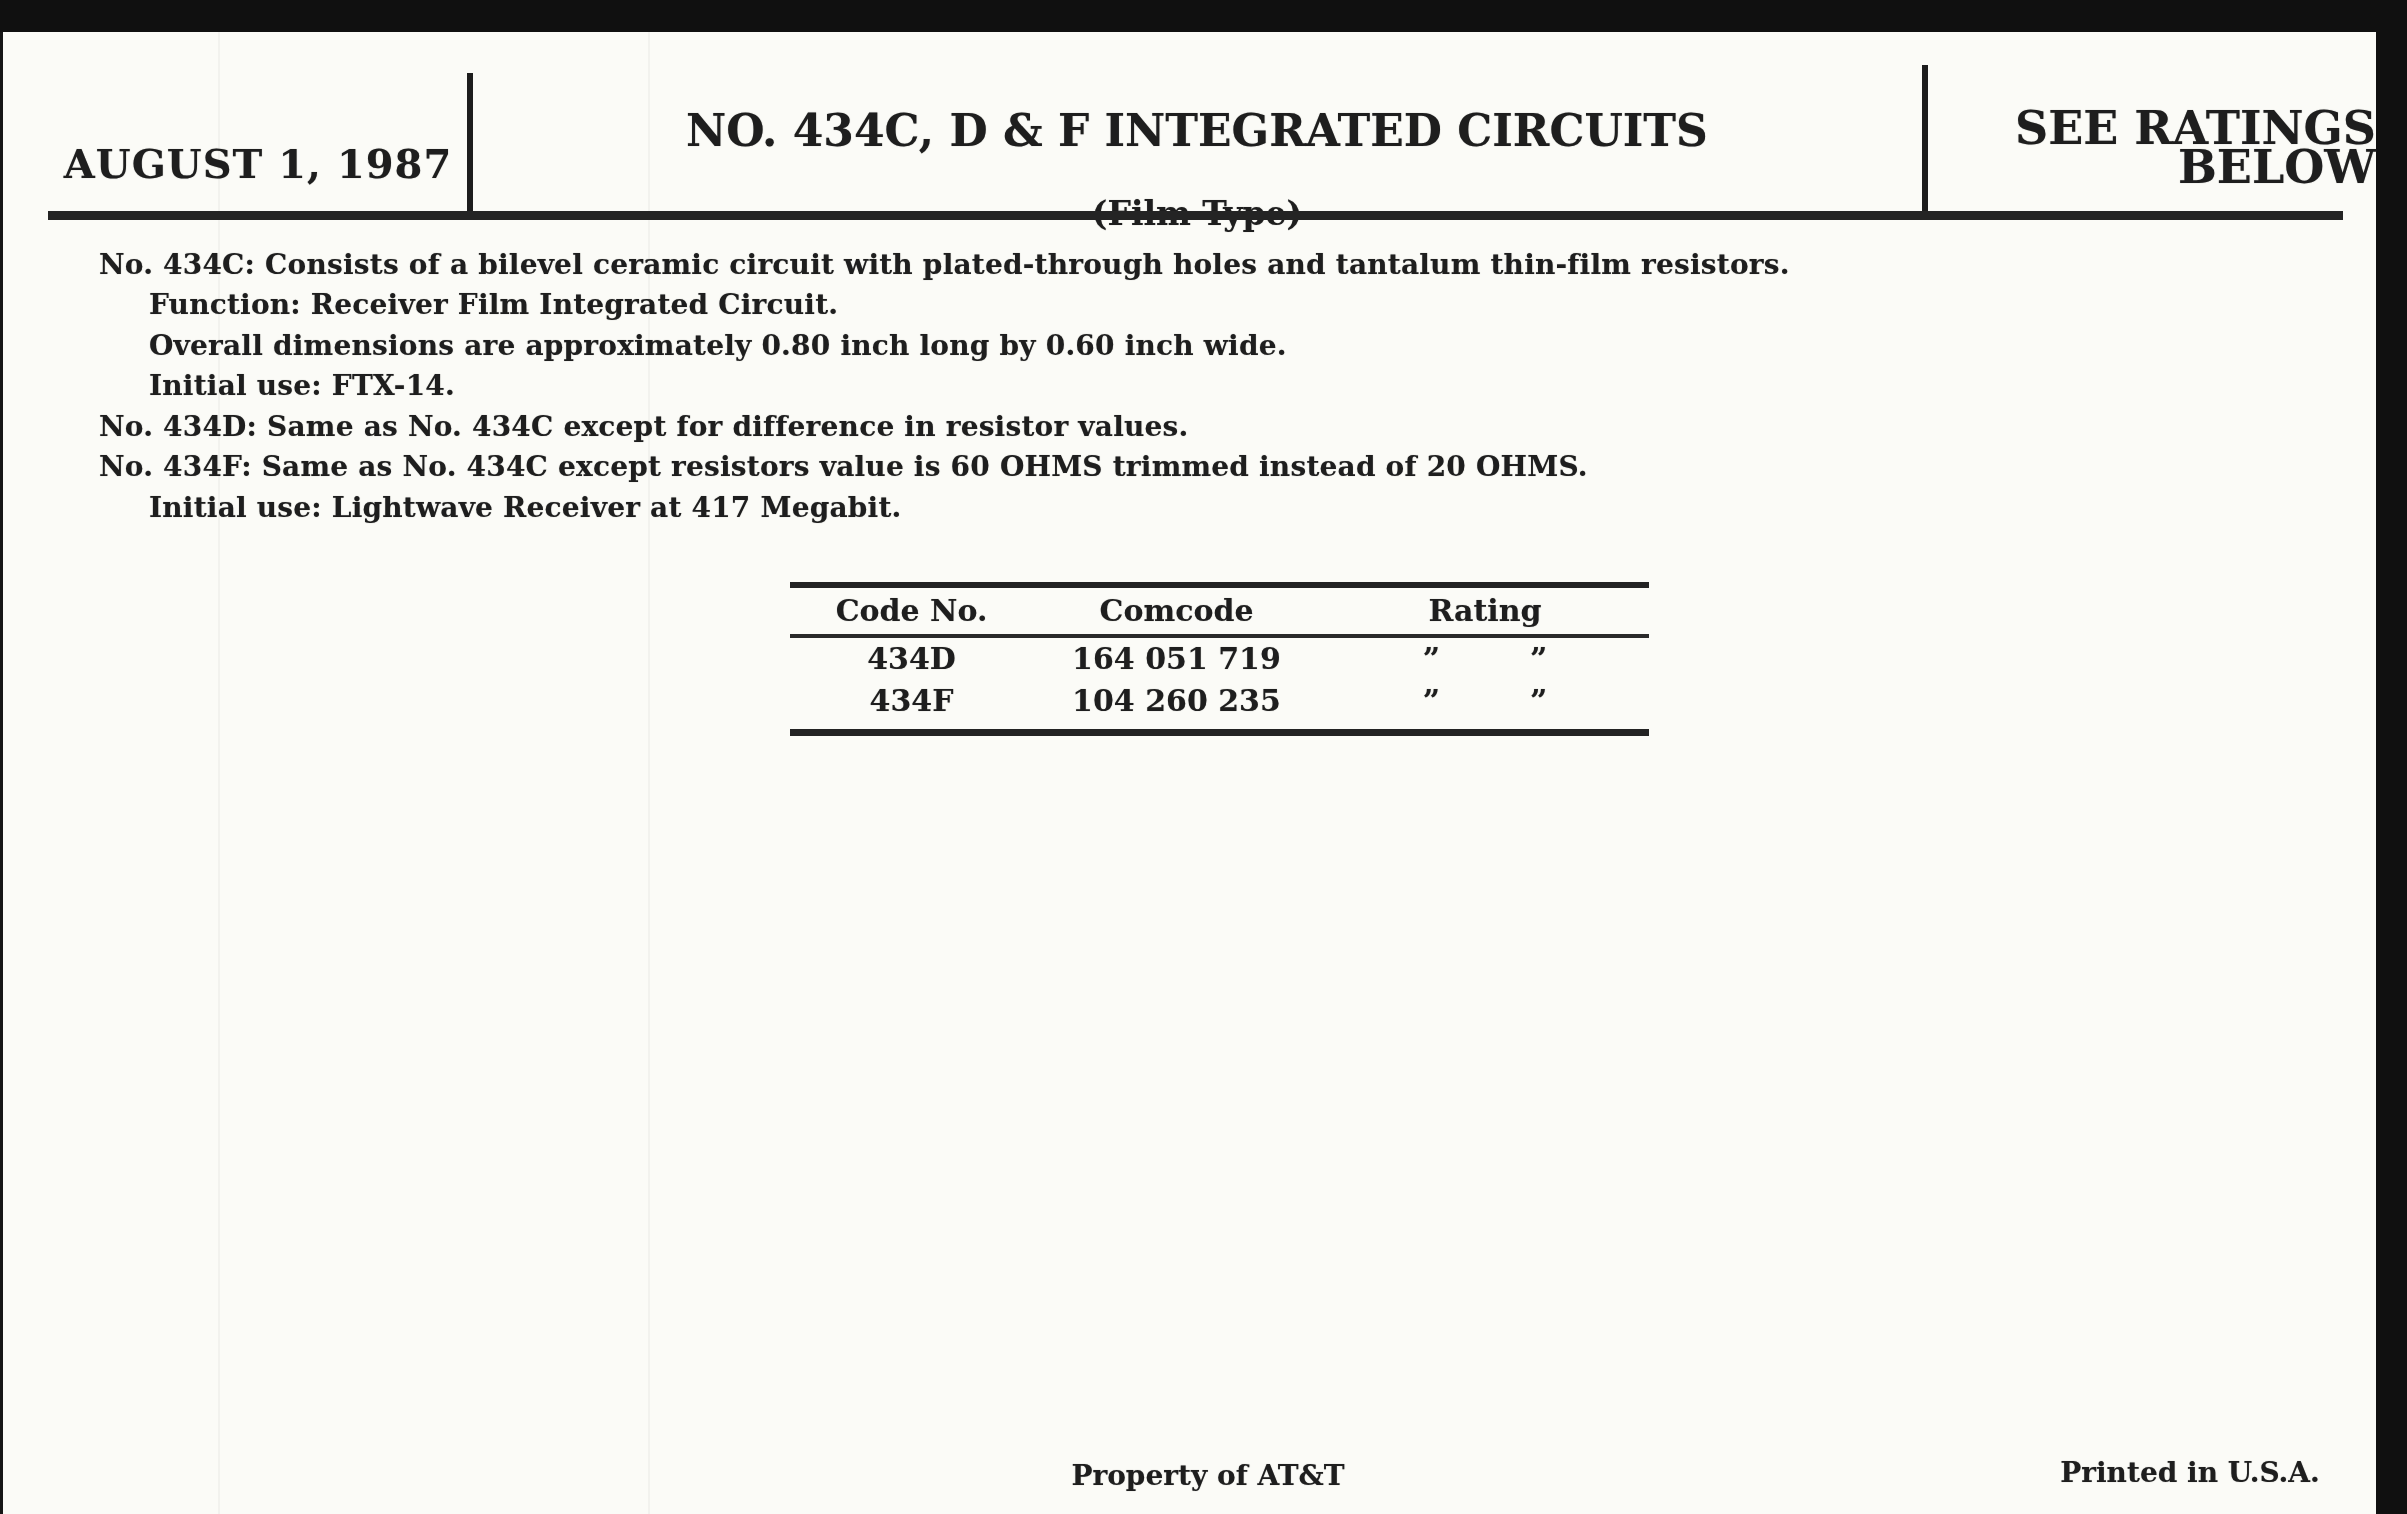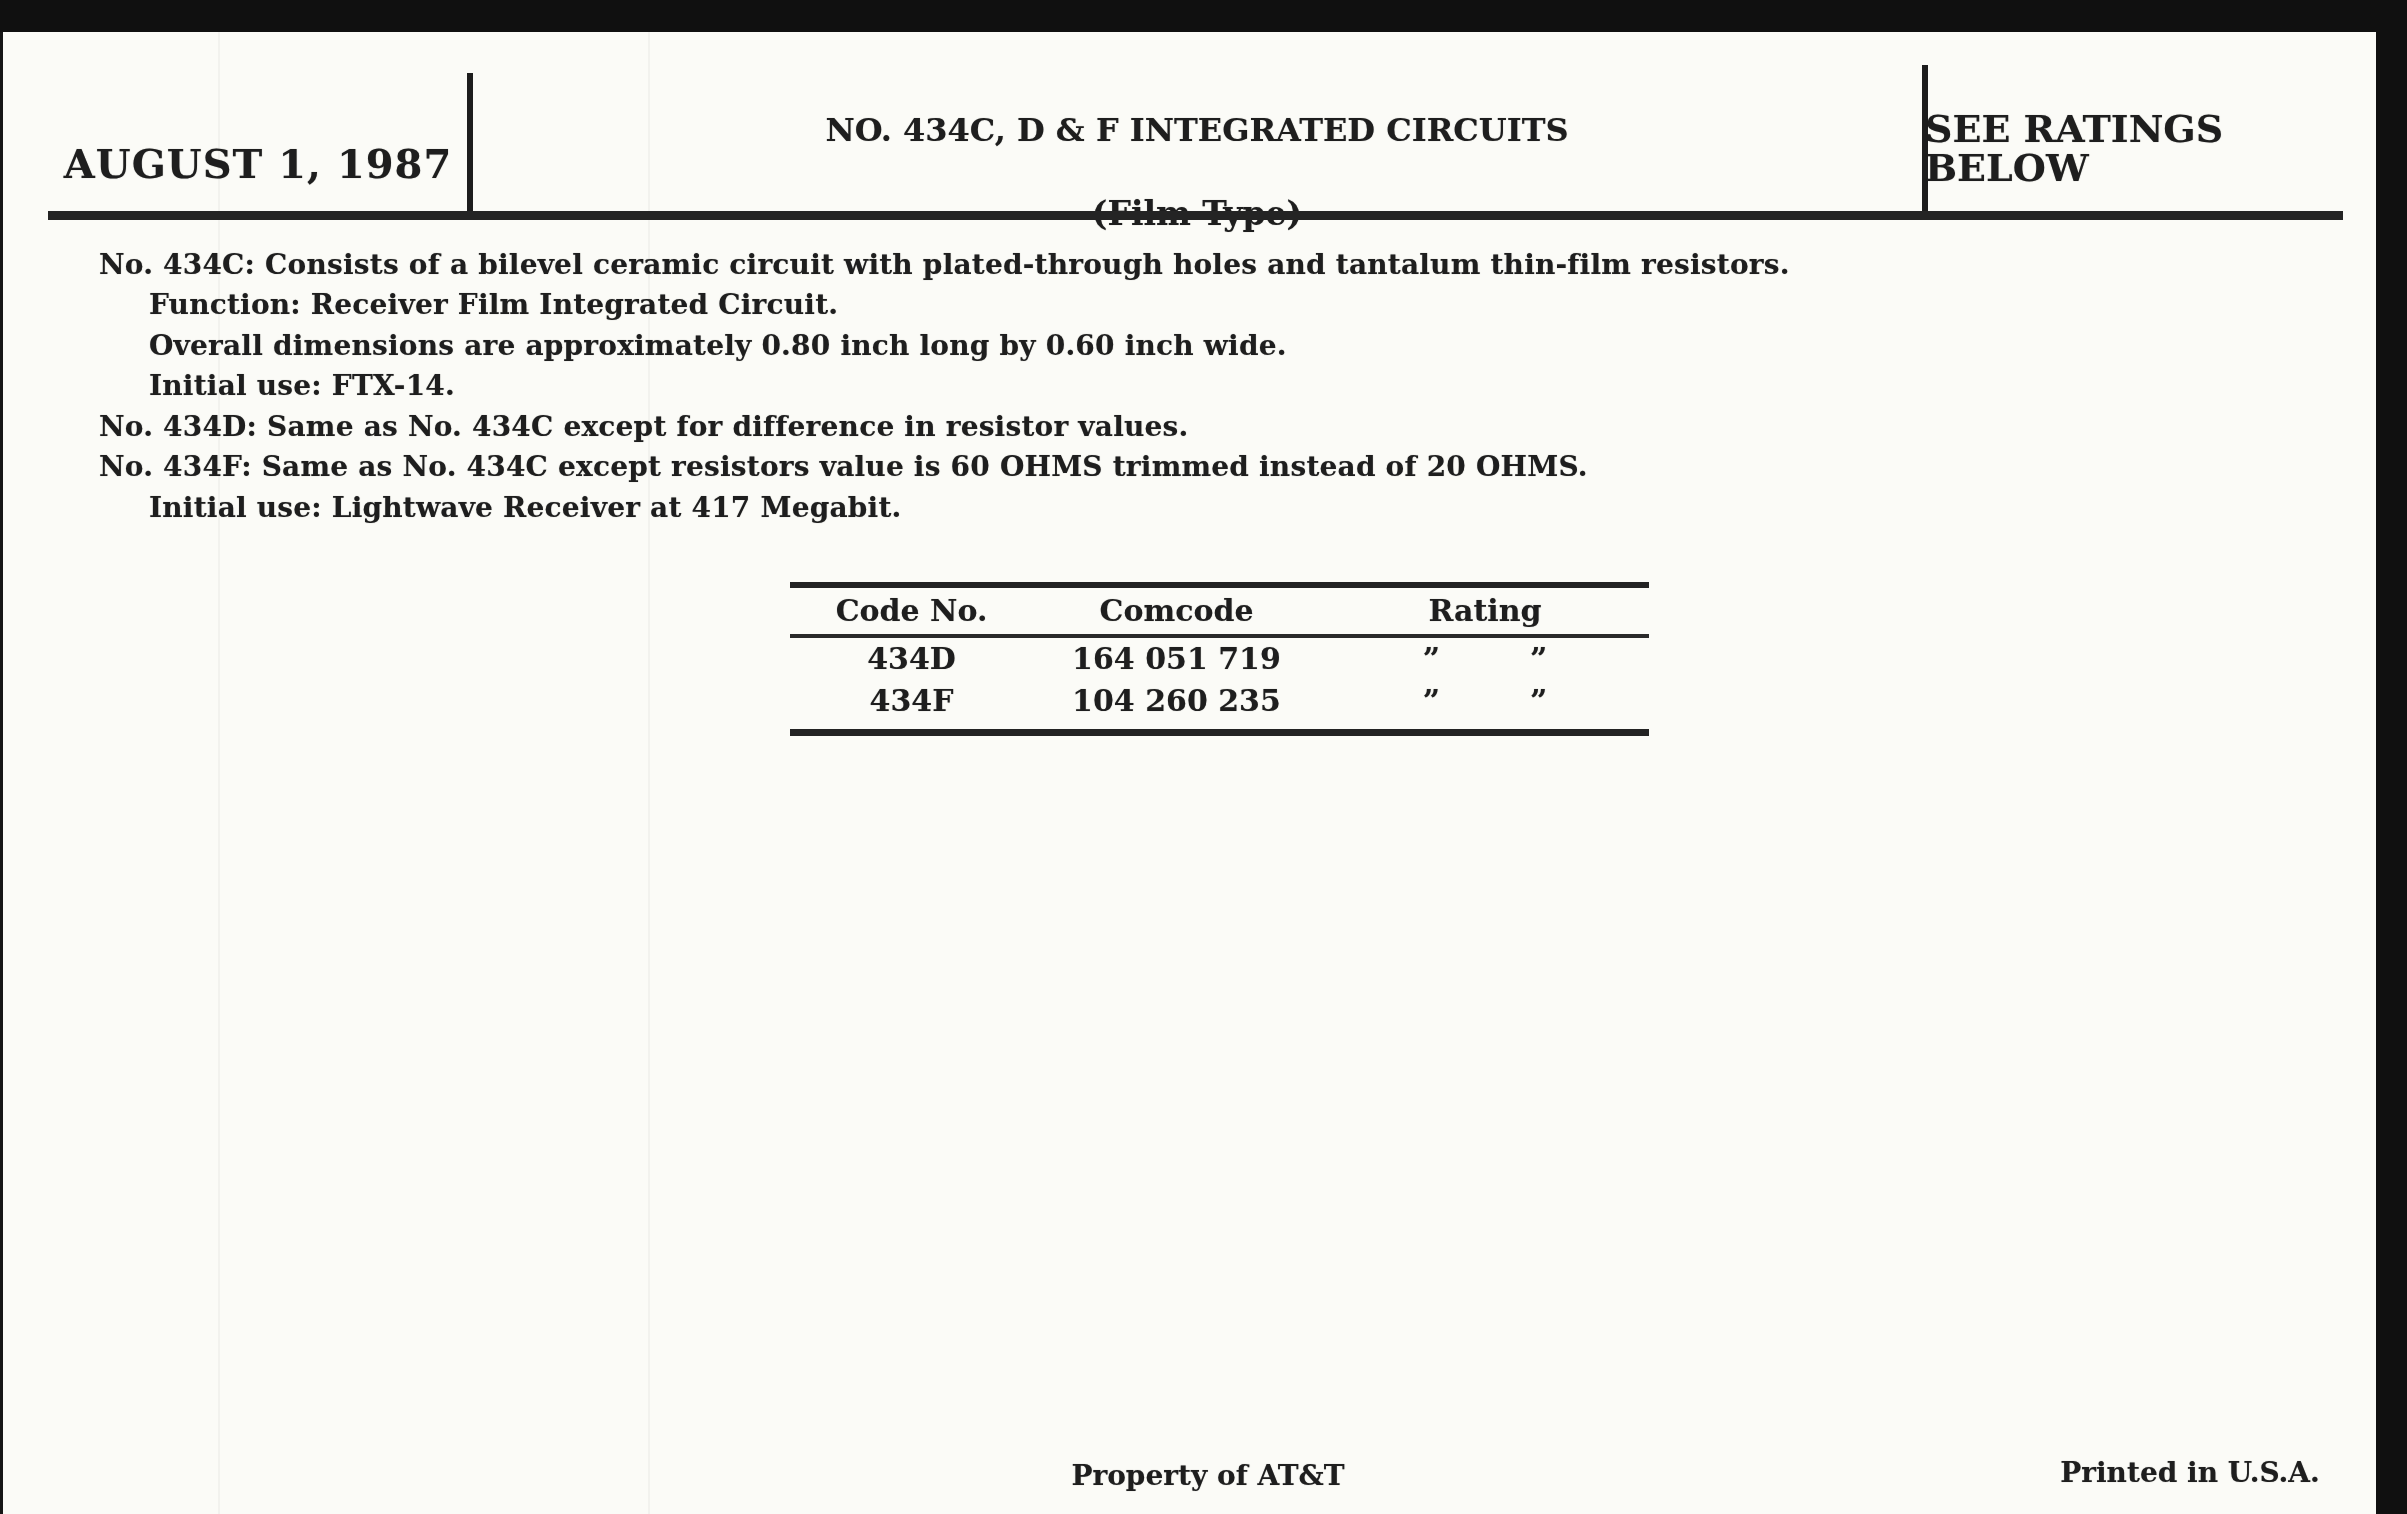--- a/index.html
+++ b/index.html
@@ -13,23 +13,23 @@
     position:absolute;left:3px;top:32px;width:2373px;height:1483px;
     background:var(--page-bg,#fbfbf7);
   }
   .scan-bar-top{position:absolute;left:0;top:0;width:2408px;height:32px;background:var(--bar,#101010);}
   .scan-bar-right{position:absolute;left:2376px;top:0;width:32px;height:1515px;background:var(--bar,#101010);}
   .scan-sliver-left{position:absolute;left:0;top:32px;width:3px;height:1483px;background:#161616;}
   .streak{position:absolute;top:0;height:1483px;width:2px;background:rgba(0,0,0,0.035);}
   .txt{position:absolute;white-space:nowrap;text-shadow:0 0 1px rgba(25,25,25,0.4);}
   
   .hdr-date{left:45px;top:140px;width:426px;text-align:center;font-size:40px;font-weight:700;letter-spacing:1px;}
-  .hdr-title{left:473px;top:105px;width:1448px;text-align:center;font-size:32px;font-weight:700;line-height:51px;}
+  .hdr-title{left:473px;top:105px;width:1448px;text-align:center;font-size:44px;font-weight:700;line-height:51px;}
   .hdr-subtitle{left:473px;top:158px;width:1448px;text-align:center;font-size:33px;font-weight:700;line-height:40px;margin-top:36px;}
-  .hdr-ratings{left:1925px;top:109px;width:451px;text-align:left;font-size:38px;font-weight:700;line-height:39px;white-space:nowrap;position:absolute;text-shadow:0 0 1px rgba(25,25,25,0.4);}
+  .hdr-ratings{left:1925px;top:109px;width:451px;text-align:right;font-size:46px;font-weight:700;line-height:39px;white-space:nowrap;position:absolute;text-shadow:0 0 1px rgba(25,25,25,0.4);}
   .vrule1{position:absolute;left:467px;top:73px;width:6px;height:145px;background:#1d1d1d;}
   .vrule2{position:absolute;left:1922px;top:65px;width:6px;height:152px;background:#1d1d1d;}
   .hdr-rule{position:absolute;left:48px;top:211px;width:2295px;height:9px;background:var(--rule,#242424);}
   
   .bline{font-size:28px;font-weight:700;letter-spacing:0.2px;}
   .lvl0{left:99px;}
   .lvl1{left:149px;}
   
   .spec-table{position:absolute;left:790px;top:582px;width:859px;}
   .t-rule-top{height:6px;background:#232323;}

